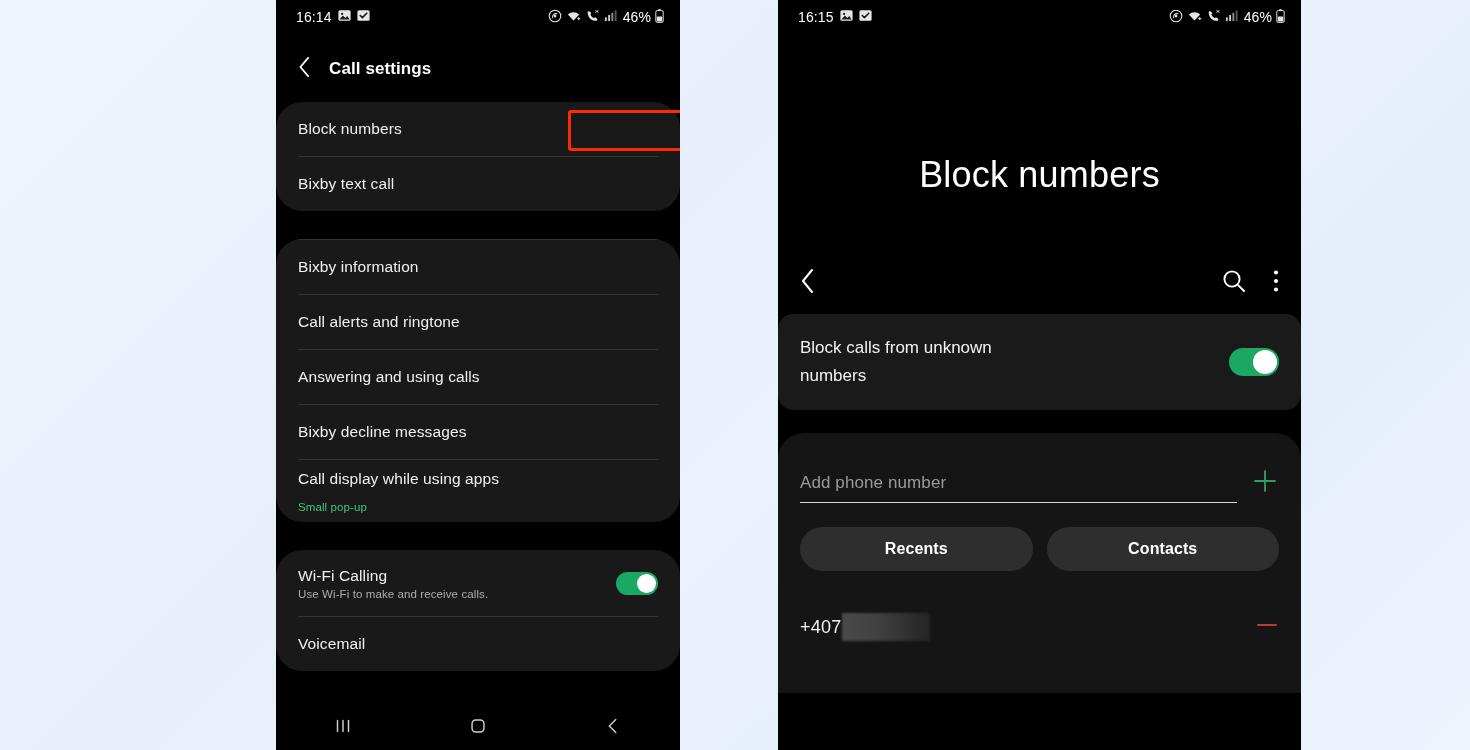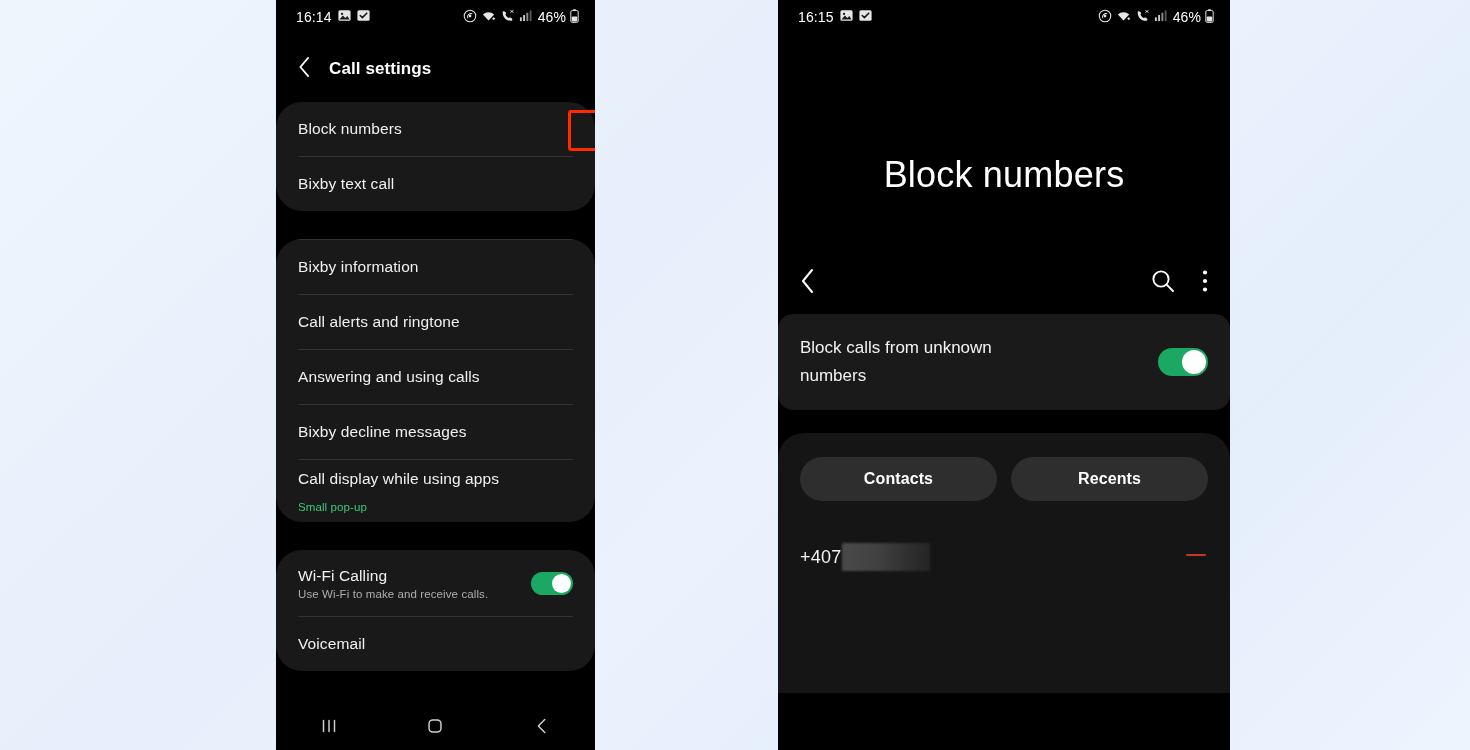--- a/index.html
+++ b/index.html
@@ -13,22 +13,22 @@
 
   
   .phone {
     position:absolute;
     top:0;
     height:750px;
     background:#000;
     overflow:hidden;
     color:#fff;
   }
-  .phone-left  { left:276px; width:319px; }
-  .phone-right { left:778px; width:452px; }
+  .phone-left  { left:276px; width:404px; }
+  .phone-right { left:778px; width:523px; }
 
   
   .statusbar {
     height:34px;
     display:flex; align-items:center;
     padding:0 16px 0 20px;
     font-size:14px; font-weight:500;
     letter-spacing:.1px;
   }
   .sb-left { display:flex; align-items:center; gap:6px; }
@@ -402,24 +402,35 @@
       <div class="toggle-row-label">Block calls from unknown numbers</div>
       <div class="toggle toggle-lg" style="margin-left:auto">
         <div class="knob"></div>
       </div>
     </div>
   </div>
 
   <div style="height:23px;background:#000"></div>
 
   <div class="rcard rcard-dark" style="border-radius:26px 26px 0 0;min-height:260px">
+    <div class="input-area">
+      <div class="input-field">
+        <div class="input-text">Add phone number</div>
+        <div class="input-underline"></div>
+      </div>
+      <span class="ic plus-icon">
+        <svg width="28" height="28" viewBox="0 0 28 28">
+            <path d="M14 4 V24 M4 14 H24" stroke="#2e9e6b" stroke-width="1.8" stroke-linecap="round"></path>
+          </svg>
+      </span>
+    </div>
 
     <div class="chips">
+      <div class="chip">Recents</div>
       <div class="chip">Contacts</div>
-      <div class="chip">Recents</div>
     </div>
 
     <div class="blocked-sep"></div>
 
     <div class="blocked-row">
       <span class="blocked-num">+407</span>
       <span class="redact"></span>
       <span class="ic minus-icon">
         <svg width="24" height="24" viewBox="0 0 24 24">
             <path d="M3 12 H21" stroke="#c0392b" stroke-width="2" stroke-linecap="round"></path>

